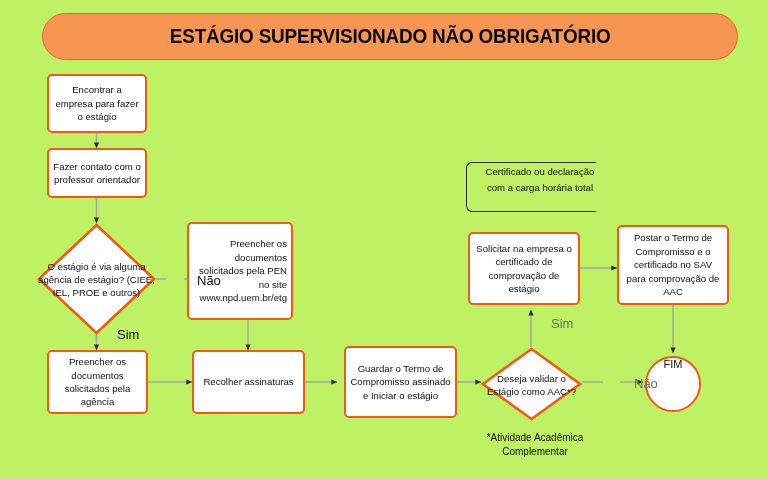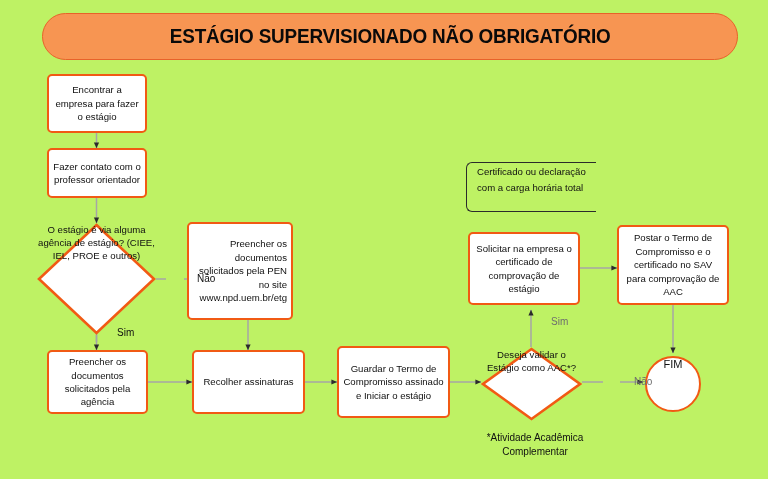--- a/index.html
+++ b/index.html
@@ -66,20 +66,21 @@
   .diamond .dshape {
     position: absolute;
     left: 0; top: 0;
     width: 100%; height: 100%;
   }
   .diamond .dlabel {
     position: absolute;
     left: 0; top: 0;
     width: 100%; height: 100%;
     display: flex;
+    align-items: center;
     justify-content: center;
     text-align: center;
     color: #101010;
     font-size: 9.6px;
     line-height: 13px;
   }
 
   
   .circle {
     position: absolute;
@@ -107,38 +108,38 @@
     border-bottom: 1.5px solid #2b2b2b;
     border-right: none;
     border-top-left-radius: 6px;
     border-bottom-left-radius: 6px;
   }
   #note-certificado .note-text {
     position: absolute;
     left: 10px;
     top: 1px;
     width: 126px;
-    text-align: left;
+    text-align: center;
     font-size: 9.6px;
     line-height: 15.5px;
     color: #101010;
   }
 
   
   #edges {
     position: absolute;
     left: 0; top: 0;
     width: 768px; height: 479px;
     pointer-events: none;
   }
 
   
   .edge-label {
     position: absolute;
-    font-size: 10px;
+    font-size: 13px;
     color: #101010;
     white-space: nowrap;
     padding-left: 33px;
   }
   .edge-label.muted { color: #6e6e6e; }
 
   
   #footnote {
     position: absolute;
     left: 465px;
@@ -218,21 +219,21 @@
   </div>
 
   <div class="node" style="left:47px; top:350px; width:101px; height:64px;">
     <span class="node-label">Preencher os documentos solicitados pela agência</span>
   </div>
 
   <div class="node" style="left:192px; top:350px; width:113px; height:64px;">
     <span class="node-label">Recolher assinaturas</span>
   </div>
 
-  <div class="node" style="left:337px; top:346px; width:113px; height:72px;align-items:center;">
+  <div class="node" style="left:344px; top:346px; width:113px; height:72px;align-items:center;">
     <span class="node-label">Guardar o Termo de Compromisso assinado e Iniciar o estágio</span>
   </div>
 
   <div class="diamond" style="left:481px; top:347px; width:101px; height:74px;">
     <svg class="dshape" viewBox="0 0 101 74" preserveAspectRatio="none">
       <polygon points="50.5,2 99,37 50.5,72 2,37" fill="#ffffff" stroke="#F15A14" stroke-width="2.6" stroke-linejoin="miter"></polygon>
     </svg>
     <div class="dlabel" style="padding-top:1px;">
         <span>Deseja validar o  Estágio como AAC*?</span>
       </div>

